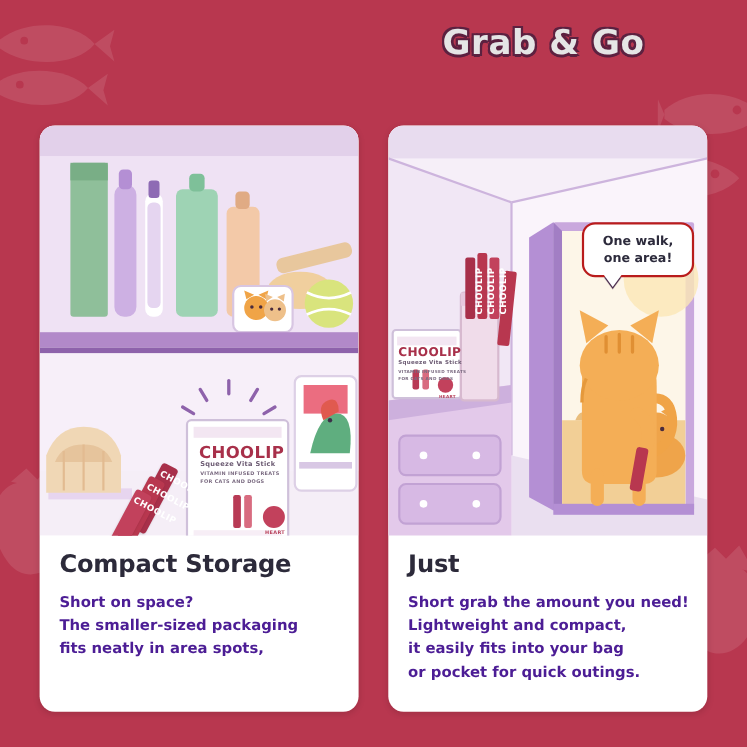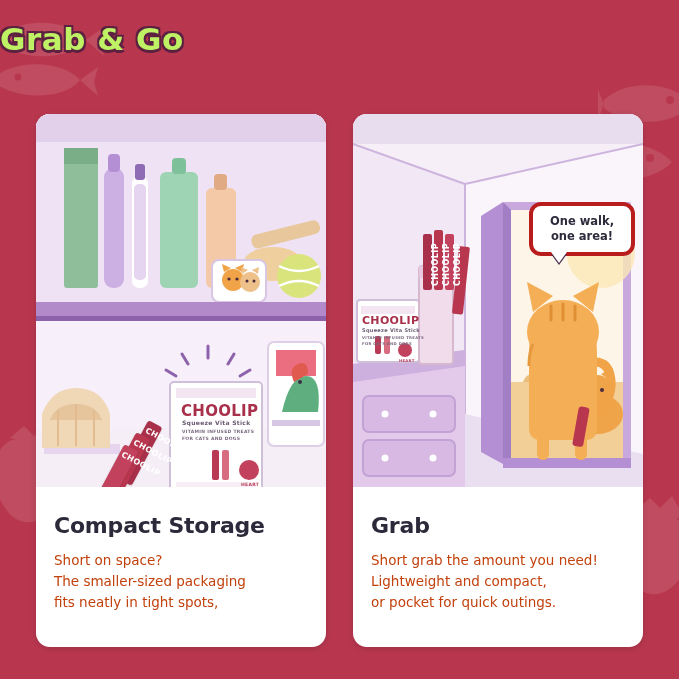--- a/index.html
+++ b/index.html
@@ -27,22 +27,22 @@
     opacity: 0.10;
     pointer-events: none;
   }
 
   
   .headline {
     position: absolute;
     left: 0;
     top: 22px;
     width: 586px;
-    text-align: left;
-    color: #bef264;
+    text-align: right;
+    color: #e5e5e5;
     font-family: "DejaVu Sans", sans-serif;
     font-weight: bold;
     letter-spacing: 0.5px;
     line-height: 1.12;
     text-shadow:
       -2px -2px 0 #5c2140, 2px -2px 0 #5c2140,
       -2px 2px 0 #5c2140, 2px 2px 0 #5c2140,
       0 3px 0 #5c2140;
   }
   .headline .l1 { font-size: 31px; display: block; }
@@ -63,43 +63,44 @@
   .card.right { left: 353px; }
 
   .art {
     position: relative;
     width: 290px;
     height: 373px;
     overflow: hidden;
   }
   .text-block {
     position: relative;
-    padding: 26px 18px 0 18px;
+    padding: 14px 18px 0 18px;
   }
   .card-title {
     font-size: 22px;
     font-weight: bold;
     color: #2c2a3a;
     margin: 0 0 12px 0;
     letter-spacing: -0.2px;
   }
   .card-body {
     font-size: 13.5px;
     line-height: 1.55;
-    color: #c2410c;
+    color: #4c1d95;
+    font-weight: bold;
   }
   .card-body div { white-space: nowrap; }
 
   
   .sh { position: absolute; }
 
   .bubble {
     position: absolute;
     background: #ffffff;
-    border: 4px solid #b91c1c;
+    border: 2px solid #b91c1c;
     border-radius: 12px;
     color: #2d2b3c;
     font-size: 11.5px;
     font-weight: bold;
     line-height: 1.3;
     text-align: center;
     padding: 8px 9px;
   }
   .bubble:after {
     content: "";
@@ -292,21 +293,21 @@
 
       <div class="sh" style="left:72px; top:330px; width:16px; height:66px; background:#c2415c; border-radius:3px; transform:rotate(28deg); box-shadow:0 1px 2px rgba(0,0,0,.15);"></div>
       <div class="stick-label" style="left:88px; top:336px; transform:rotate(28deg); transform-origin:left top; font-size:8px;">CHOOLIP</div>
     </div>
 
     <div class="text-block">
       <h2 class="card-title">Compact Storage</h2>
       <div class="card-body">
         <div>Short on space?</div>
         <div>The smaller-sized packaging</div>
-        <div>fits neatly in tight spots,</div>
+        <div>fits neatly in area spots,</div>
       </div>
     </div>
   </div>
 
   <div class="card right">
     <div class="art">
       <svg width="290" height="373" viewBox="0 0 290 373">
 
         <rect x="0" y="0" width="290" height="373" fill="#f6eff8"></rect>
         <rect x="0" y="0" width="290" height="30" fill="#e8dcef"></rect>
@@ -403,22 +404,23 @@
       <div class="stick-label" style="left:100px; top:172px; transform:rotate(-90deg); transform-origin:left top; font-size:8px;">CHOOLIP</div>
 
       
       <div class="bubble" style="left:176px; top:88px; width:80px;">
         <div>One walk,</div>
         <div>one area!</div>
       </div>
     </div>
 
     <div class="text-block">
-      <h2 class="card-title">Grab</h2>
+      <h2 class="card-title">Just</h2>
       <div class="card-body">
         <div>Short grab the amount you need!</div>
         <div>Lightweight and compact,</div>
+        <div>it easily fits into your bag</div>
         <div>or pocket for quick outings.</div>
       </div>
     </div>
   </div>
 
 </div>
 
 </body></html>

